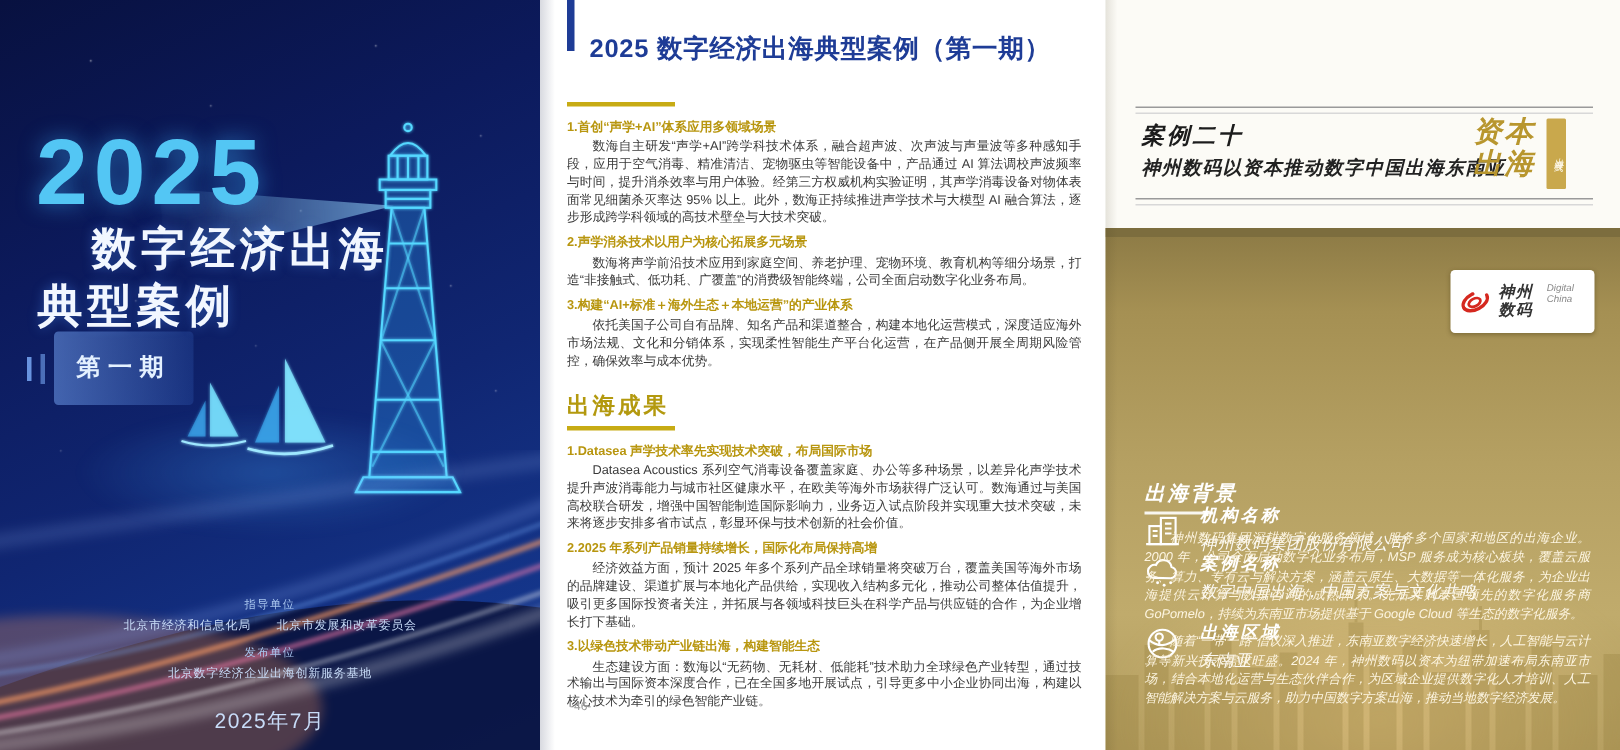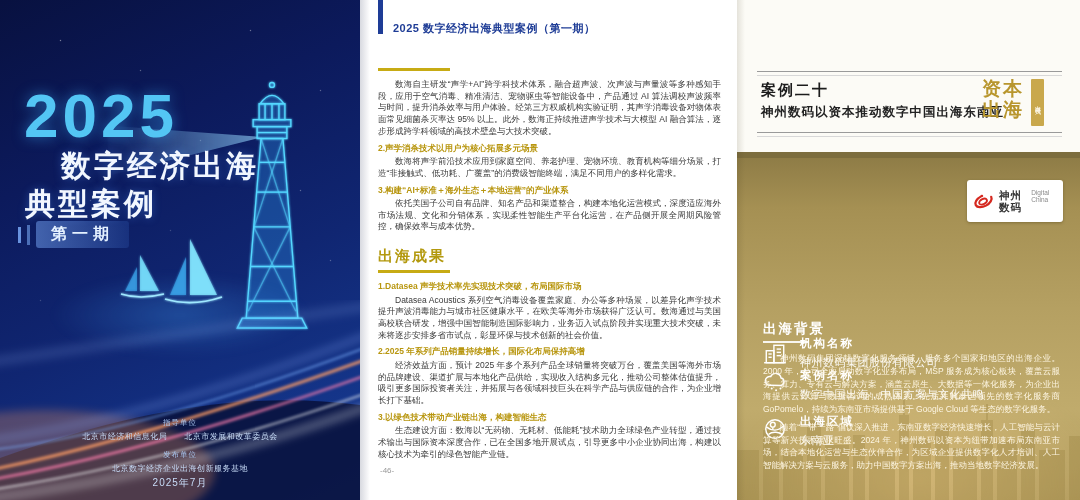--- a/index.html
+++ b/index.html
@@ -26,45 +26,45 @@
   .roads{position:absolute;left:0;top:300px;width:360px;height:200px;}
   .cover-year{position:absolute;left:24px;top:80px;font-size:62px;font-weight:800;
     color:#53c6f4;letter-spacing:4px;text-shadow:0 0 14px rgba(60,170,245,.55);}
   .cover-title1{position:absolute;left:25px;top:146px;font-size:30px;font-weight:800;
     color:#f2f7ff;letter-spacing:3px;text-shadow:0 0 8px rgba(80,150,255,.4);margin-left:36px;}
   .cover-title2{position:absolute;left:25px;top:184px;font-size:30px;font-weight:800;
     color:#f2f7ff;letter-spacing:3px;text-shadow:0 0 8px rgba(80,150,255,.4);}
   .issue-row{position:absolute;left:18px;top:221px;display:flex;align-items:center;gap:6px;}
   .tick{display:inline-block;width:3px;height:16px;background:#7fb2ff;opacity:.8;}
   .tick.t2{height:20px;opacity:.55;}
-  .issue-badge{display:inline-block;padding:3px 15px;border-radius:3px;
+  .issue-badge{display:inline-block;padding:14px 15px;border-radius:3px;
     background:linear-gradient(90deg,rgba(125,175,255,.48),rgba(60,110,205,.22));
     color:#e4f1ff;font-size:16px;font-weight:700;letter-spacing:5px;}
   .cover-footer{position:absolute;left:0;bottom:0;width:100%;text-align:center;}
   .f-label{font-size:7.5px;color:#a9c6ef;margin-top:8px;letter-spacing:1px;}
   .f-orgs{font-size:8px;color:#c8dcf8;margin-top:3px;letter-spacing:.5px;}
-  .f-date{font-size:10px;color:#c8dcf8;margin:2px 0 10px;letter-spacing:1px;}
+  .f-date{font-size:14px;color:#c8dcf8;margin:18px 0 10px;letter-spacing:1px;}
 
   
   .inner{position:absolute;left:360px;top:0;width:377px;height:500px;background:#ffffff;}
   .inner::before{content:'';position:absolute;left:0;top:0;bottom:0;width:10px;
     background:linear-gradient(90deg,rgba(10,20,60,.16),transparent);}
   .hbar{position:absolute;left:18px;top:0;width:5px;height:34px;background:#1e3c96;}
-  .htext{position:absolute;left:33px;top:21px;font-size:11px;font-weight:800;color:#1e3c96;letter-spacing:.5px;}
+  .htext{position:absolute;left:33px;top:21px;font-size:17px;font-weight:800;color:#1e3c96;letter-spacing:.5px;}
   .inner-content{position:absolute;left:18px;right:16px;top:64px;}
   .gold-title{margin:0;font-size:15px;font-weight:800;color:#b3990e;letter-spacing:2px;}
   .gold-underline{width:72px;height:3px;background:#c7ab14;margin:4px 0 8px;}
   .sub-head{font-size:8.5px;font-weight:700;color:#b8960f;margin:5px 0 2px;line-height:1.35;}
   .body-para{font-size:8.5px;color:#3a3a3a;line-height:1.38;text-align:justify;
     text-indent:2em;margin:0;}
   .sec2{margin-top:14px;}
   .page-num{position:absolute;left:20px;bottom:25px;font-size:8px;color:#999;}
 
   
-  .case{position:absolute;left:737px;top:0;width:343px;height:500px;background:#fcfbf6;}
+  .case{position:absolute;left:737px;top:0;width:343px;height:500px;background:#fcfbf6;font-style:italic;}
   .case::before{content:'';position:absolute;left:0;top:0;bottom:0;width:8px;z-index:5;
     background:linear-gradient(90deg,rgba(60,50,20,.12),transparent);}
   .rule{position:absolute;left:20px;right:18px;height:3px;
     border-top:1px solid #9a9a9a;border-bottom:1px solid #d8d8d8;}
   .rule-top{top:71px;}
   .rule-bottom{top:132px;}
   .case-no{position:absolute;left:24px;top:81px;font-size:15px;font-weight:800;color:#1c1c1c;letter-spacing:2px;}
   .case-title{position:absolute;left:24px;top:104px;font-size:12.5px;font-weight:700;color:#222;letter-spacing:1px;}
   .cat-text{position:absolute;right:56px;top:78px;font-size:19px;font-weight:800;
     color:#b8962e;line-height:1.12;letter-spacing:2px;text-align:right;}
@@ -189,23 +189,24 @@
     </div>
   </section>
 
   <section class="inner">
     <span class="hbar"></span>
     <span class="htext">2025 数字经济出海典型案例（第一期）</span>
 
     <div class="inner-content">
       <div class="gold-underline"></div>
 
+      <div class="sub-head">1.首创“声学+AI”体系应用多领域场景</div>
       <p class="body-para">数海自主研发“声学+AI”跨学科技术体系，融合超声波、次声波与声量波等多种感知手段，应用于空气消毒、精准清洁、宠物驱虫等智能设备中，产品通过 AI 算法调校声波频率与时间，提升消杀效率与用户体验。经第三方权威机构实验证明，其声学消毒设备对物体表面常见细菌杀灭率达 95% 以上。此外，数海正持续推进声学技术与大模型 AI 融合算法，逐步形成跨学科领域的高技术壁垒与大技术突破。</p>
       <div class="sub-head">2.声学消杀技术以用户为核心拓展多元场景</div>
-      <p class="body-para">数海将声学前沿技术应用到家庭空间、养老护理、宠物环境、教育机构等细分场景，打造“非接触式、低功耗、广覆盖”的消费级智能终端，满足不同用户的多样化需求。</p>
+      <p class="body-para">数海将声学前沿技术应用到家庭空间、养老护理、宠物环境、教育机构等细分场景，打造“非接触式、低功耗、广覆盖”的消费级智能终端，公司全面启动数字化业务布局。</p>
       <div class="sub-head">3.构建“AI+标准＋海外生态＋本地运营”的产业体系</div>
       <p class="body-para">依托美国子公司自有品牌、知名产品和渠道整合，构建本地化运营模式，深度适应海外市场法规、文化和分销体系，实现柔性智能生产平台化运营，在产品侧开展全周期风险管控，确保效率与成本优势。</p>
 
       <div class="sec2">
         <h2 class="gold-title">出海成果</h2>
         <div class="gold-underline"></div>
 
         <div class="sub-head">1.Datasea 声学技术率先实现技术突破，布局国际市场</div>
         <p class="body-para">Datasea Acoustics 系列空气消毒设备覆盖家庭、办公等多种场景，以差异化声学技术提升声波消毒能力与城市社区健康水平，在欧美等海外市场获得广泛认可。数海通过与美国高校联合研发，增强中国智能制造国际影响力，业务迈入试点阶段并实现重大技术突破，未来将逐步安排多省市试点，彰显环保与技术创新的社会价值。</p>
         <div class="sub-head">2.2025 年系列产品销量持续增长，国际化布局保持高增</div>

